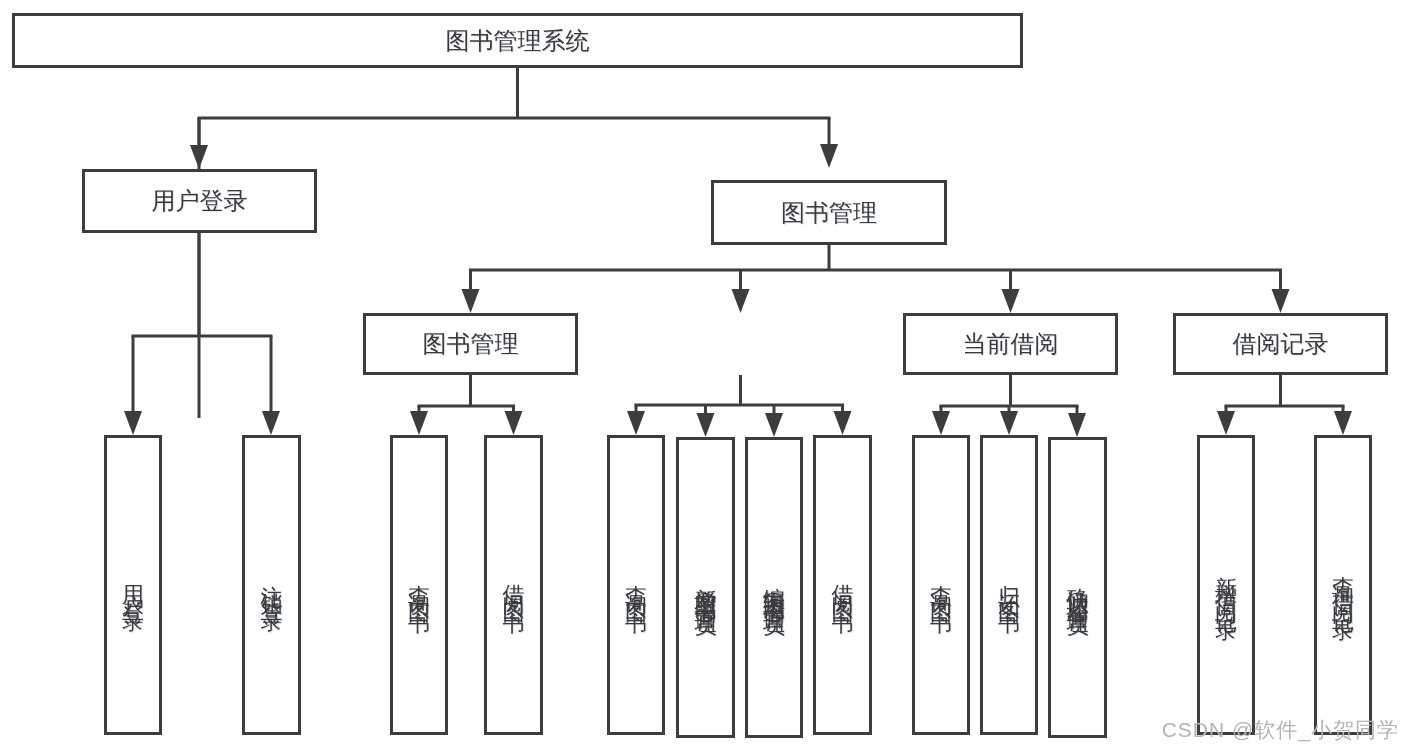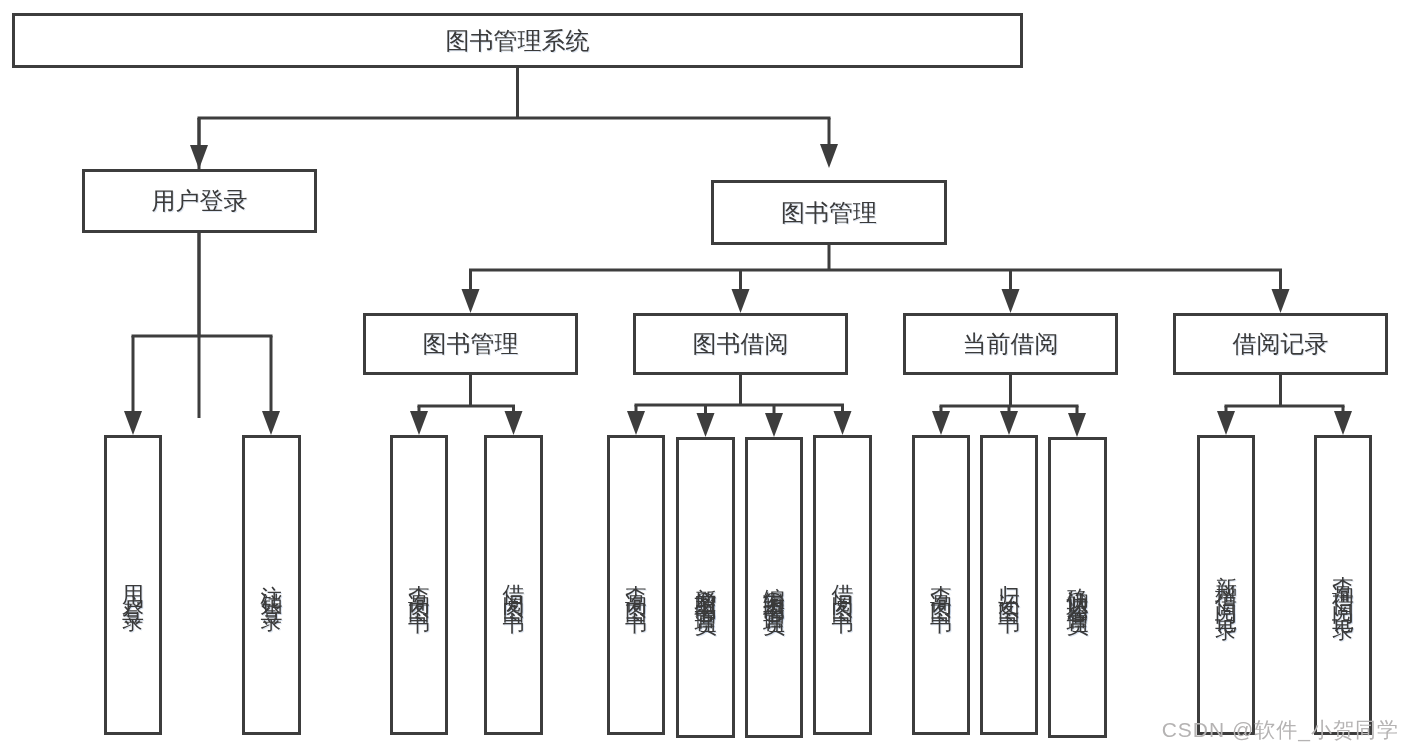--- a/index.html
+++ b/index.html
@@ -146,23 +146,20 @@
   <div class="node" style="left:82px; top:169px; width:235px; height:64px;">
     <span class="lbl">用户登录</span>
   </div>
   <div class="node" style="left:711px; top:180px; width:236px; height:65px;">
     <span class="lbl">图书管理</span>
   </div>
 
   <div class="node" style="left:363px; top:313px; width:215px; height:62px;">
     <span class="lbl">图书管理</span>
   </div>
-  <div class="node" style="left:633px; top:313px; width:215px; height:62px;">
-    <span class="lbl">图书借阅</span>
-  </div>
   <div class="node" style="left:903px; top:313px; width:215px; height:62px;align-items:center;">
     <span class="lbl">当前借阅</span>
   </div>
   <div class="node" style="left:1173px; top:313px; width:215px; height:62px;">
     <span class="lbl">借阅记录</span>
   </div>
 
   <div class="node leaf" style="left:104px; top:435px; width:58px; height:300px;">
     <span class="lbl">用户登录</span>
   </div>

